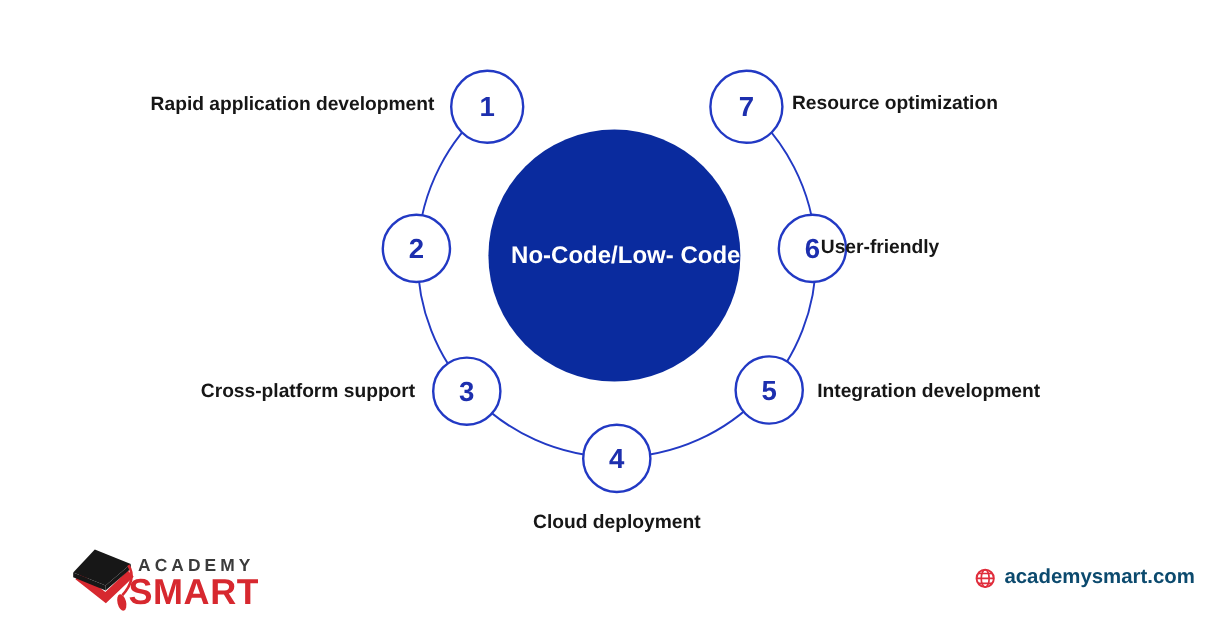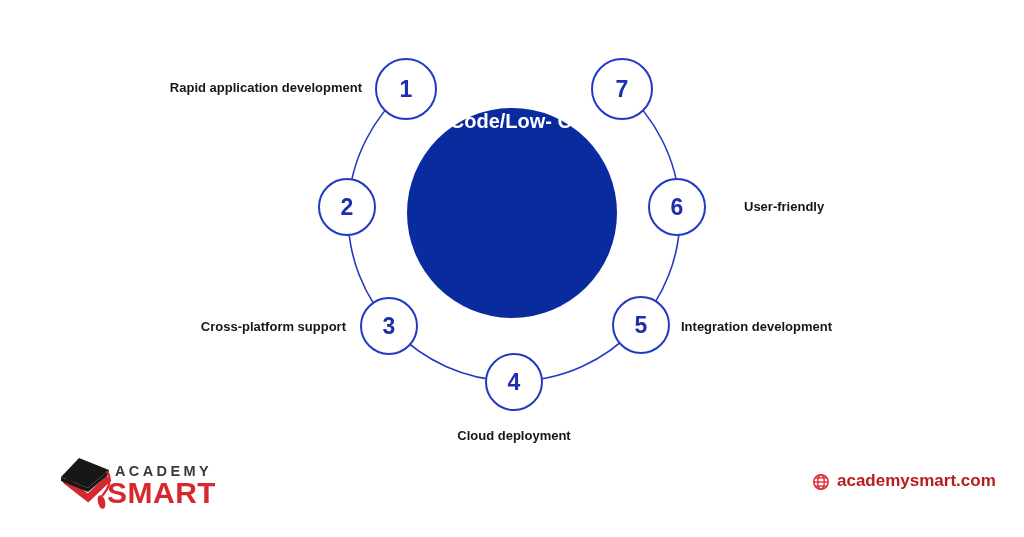--- a/index.html
+++ b/index.html
@@ -12,22 +12,22 @@
     font-family: "Liberation Sans", sans-serif;
   }
   .ring-svg { position: absolute; left: 0; top: 0; }
   .center-circle {
     position: absolute;
     left: 407px; top: 108px;
     width: 210px; height: 210px;
     border-radius: 50%;
     background: #0a2b9e;
     display: flex;
-    flex-direction: row;
-    align-items: flex-start;
+    flex-direction: column;
+    align-items: flex-end;
     justify-content: center;
     color: #ffffff;
     font-weight: bold;
     font-size: 20px;
     line-height: 26px;
     text-align: center;
   }
   .node {
     position: absolute;
     border-radius: 50%;
@@ -45,40 +45,40 @@
   .n1 { left: 375px; top: 58px; }
   .n2 { left: 318px; top: 178px; }
   .n3 { left: 360px; top: 297px; }
   .n4 { left: 485px; top: 353px; }
   .n5 { left: 612px; top: 296px; }
   .n6 { left: 648px; top: 178px; }
   .n7 { left: 591px; top: 58px; }
   .lbl {
     position: absolute;
     font-weight: bold;
-    font-size: 13px;
+    font-size: 16px;
     line-height: 20px;
     color: #161616;
     white-space: nowrap;
   }
   .lbl-1 { right: 662px; top: 78px; text-align: right; }
   .lbl-2 { right: 717px; top: 196px; text-align: right; }
   .lbl-3 { right: 678px; top: 317px; text-align: right; }
   .lbl-4 { left: 429px; top: 426px; width: 170px; text-align: center; }
   .lbl-5 { left: 681px; top: 317px; }
-  .lbl-6 { left: 744px; top: 197px; }
+  .lbl-6 { left: 684px; top: 197px; }
   .lbl-7 { left: 660px; top: 77px; }
   .logo-svg { position: absolute; left: 55px; top: 446px; }
   .website {
     position: absolute;
     left: 837px; top: 472px;
     font-weight: bold;
     font-size: 17px;
     line-height: 18px;
-    color: #b91c1c;
+    color: #0c4a6e;
     white-space: nowrap;
   }
   .globe-svg { position: absolute; left: 812px; top: 473px; }
 </style>
 </head>
 <body>
 
 <div class="canvas">
 
   <svg class="ring-svg" width="1024" height="537" viewBox="0 0 1024 537">
@@ -109,20 +109,21 @@
   </div>
   <div class="node node-lg n7">
     <span>7</span>
   </div>
 
   <div class="lbl lbl-1">Rapid application development</div>
   <div class="lbl lbl-4">Cloud deployment</div>
   <div class="lbl lbl-3">Cross-platform support</div>
   <div class="lbl lbl-5">Integration development</div>
   <div class="lbl lbl-6">User-friendly</div>
+  <div class="lbl lbl-7">Resource optimization</div>
 
   <svg class="logo-svg" width="160" height="82" viewBox="0 0 160 82">
     <g>
       <path d="M 10 34 L 33 52 L 54 32" stroke="#d7282f" stroke-width="7" fill="none" stroke-linejoin="miter" stroke-linecap="butt"></path>
       <polygon points="6,31 24,12 54,24 33,42" fill="#171717"></polygon>
       <polygon points="6,31 6,35 33,46 33,42" fill="#171717"></polygon>
       <polygon points="33,42 33,46 54,28 54,24" fill="#171717"></polygon>
       <path d="M 52 25 C 57 33 55 41 47 50" stroke="#d7282f" stroke-width="2.2" fill="none"></path>
       <ellipse cx="46.5" cy="56" rx="3.6" ry="7" fill="#d7282f" transform="rotate(-14 46.5 56)"></ellipse>
     </g>

